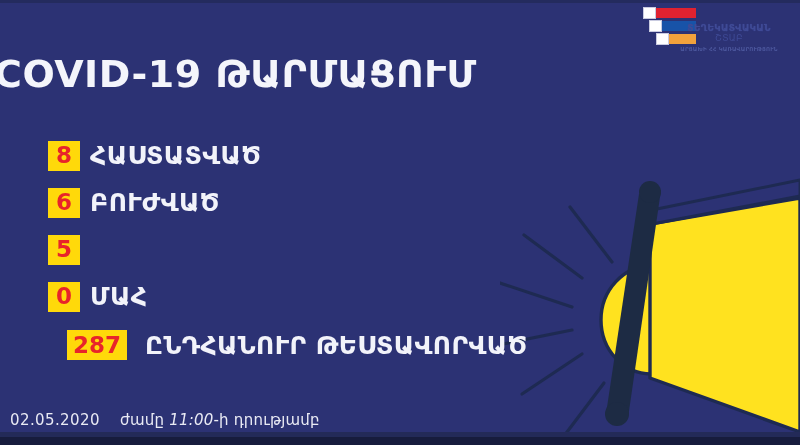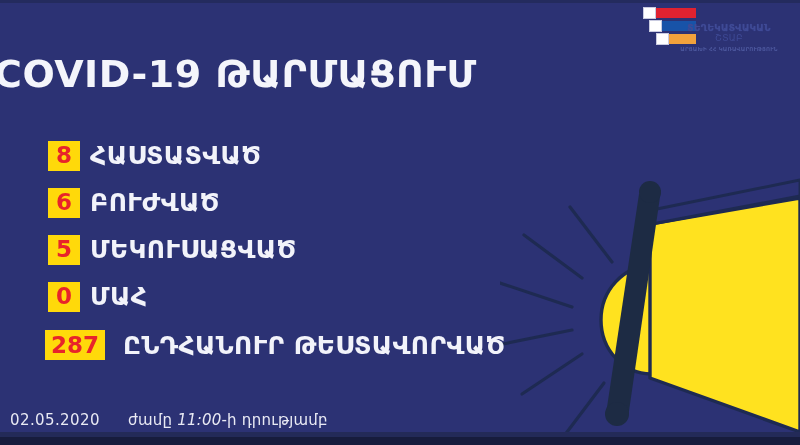--- a/index.html
+++ b/index.html
@@ -77,36 +77,36 @@
   .badge{
     background:#ffd90a;
     color:#e8242a;
     font-size:23px; font-weight:bold;
     height:30px; min-width:32px;
     display:flex; align-items:center; justify-content:center;
     padding:0 6px;
     line-height:1;
   }
   .row-1 .badge,.row-2 .badge,.row-3 .badge,.row-4 .badge{ margin-left:48px; width:32px; }
-  .row-5 .badge{ margin-left:45px; }
+  .row-5 .badge{ margin-left:67px; }
   .label{
     color:#f2f3fa; font-size:25px; font-weight:bold;
     margin-left:10px; letter-spacing:.4px; white-space:nowrap;
   }
   .row-4 .label{ }
   .row-5{ height:50px; }
   .row-5 .label{ margin-left:18px; }
 
   
   .footer{
     position:absolute; left:10px; bottom:16px; z-index:20;
     display:flex; align-items:baseline; color:#e9eaf4;
   }
   .f-date{ font-size:15px; font-weight:normal; letter-spacing:.4px; }
-  .f-time{ font-size:15px; margin-left:28px; letter-spacing:.2px; }
+  .f-time{ font-size:15px; margin-left:20px; letter-spacing:.2px; }
   .f-time .it{ font-style:italic; }
 </style>
 </head>
 <body>
 
 <div id="stage">
 
   <div class="edge-top"></div>
 
   <div class="mega">
@@ -166,21 +166,20 @@
       <div class="label">ՀԱՍՏԱՏՎԱԾ</div>
     </div>
 
     <div class="row row-2">
       <div class="badge">6</div>
       <div class="label">ԲՈՒԺՎԱԾ</div>
     </div>
 
     <div class="row row-3">
       <div class="badge">5</div>
-      <div class="label">ՄԵԿՈՒՍԱՑՎԱԾ</div>
     </div>
 
     <div class="row row-4">
       <div class="badge">0</div>
       <div class="label">ՄԱՀ</div>
     </div>
 
     <div class="row row-5">
       <div class="badge">287</div>
       <div class="label">ԸՆԴՀԱՆՈՒՐ ԹԵՍՏԱՎՈՐՎԱԾ</div>

